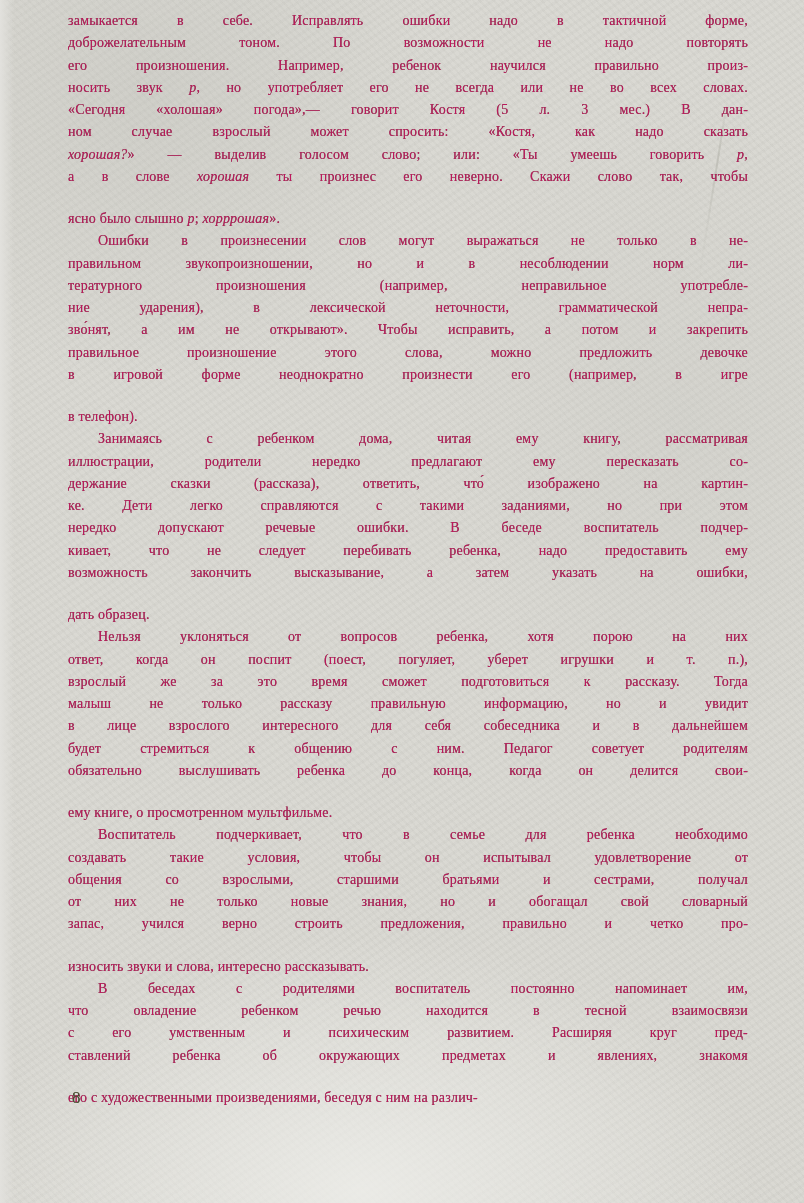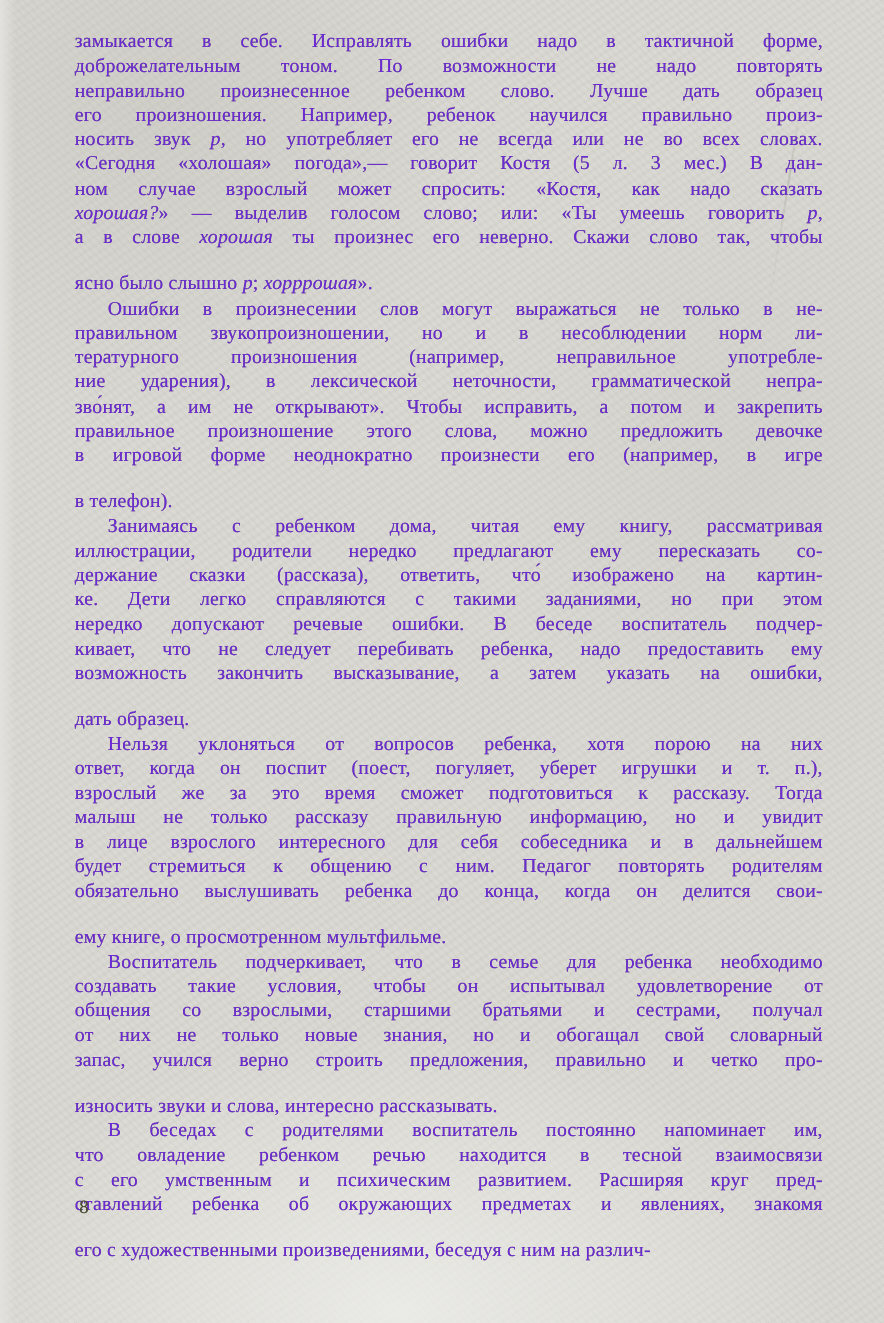--- a/index.html
+++ b/index.html
@@ -23,24 +23,24 @@
     position: absolute; left: 0; top: 0; bottom: 0; width: 14px;
     background: linear-gradient(to right, #e2e1dd, rgba(226,225,221,0));
   }
   .crease {
     position: absolute; left: 712px; top: 95px; width: 2px; height: 190px;
     background: linear-gradient(to bottom, rgba(170,170,160,0), rgba(168,168,158,0.45), rgba(180,180,172,0.2), rgba(170,170,160,0));
     transform: rotate(9deg);
   }
   .text-block {
     position: absolute;
-    left: 68px; top: 26px; width: 680px;
-    font-size: 18px;
+    left: 68px; top: 10px; width: 680px;
+    font-size: 14px;
     line-height: 22.25px;
-    color: #6d28d9;
+    color: #be185d;
     letter-spacing: 0.2px;
     text-shadow: 0 0 0.6px rgba(62,66,42,0.75);
   }
   .para { margin: 0; }
   .line {
     height: 22.25px;
     text-align: justify;
     text-align-last: justify;
   }
   .line.last { text-align-last: left; margin-top: 20px; }
@@ -58,21 +58,20 @@
 <body>
 
 <div class="paper"></div>
 <div class="edge-strip"></div>
 <div class="crease"></div>
 
 <div class="text-block" id="text-block">
     <div class="para">
       <div class="line">замыкается в себе. Исправлять ошибки надо в тактичной форме,</div>
       <div class="line">доброжелательным тоном. По возможности не надо повторять</div>
-      <div class="line">неправильно произнесенное ребенком слово. Лучше дать образец</div>
       <div class="line">его произношения. Например, ребенок научился правильно произ-</div>
       <div class="line">носить звук <i>р</i>, но употребляет его не всегда или не во всех словах.</div>
       <div class="line">«Сегодня «холошая» погода»,— говорит Костя (5 л. 3 мес.) В дан-</div>
       <div class="line">ном случае взрослый может спросить: «Костя, как надо сказать</div>
       <div class="line"><i>хорошая?</i>» — выделив голосом слово; или: «Ты умеешь говорить <i>р</i>,</div>
       <div class="line">а в слове <i>хорошая</i> ты произнес его неверно. Скажи слово так, чтобы</div>
       <div class="line last">ясно было слышно <i>р</i>; <i>хорррошая</i>».</div>
     </div>
     <div class="para">
       <div class="line indent">Ошибки в произнесении слов могут выражаться не только в не-</div>
@@ -93,21 +92,21 @@
       <div class="line">кивает, что не следует перебивать ребенка, надо предоставить ему</div>
       <div class="line">возможность закончить высказывание, а затем указать на ошибки,</div>
       <div class="line last">дать образец.</div>
     </div>
     <div class="para">
       <div class="line indent">Нельзя уклоняться от вопросов ребенка, хотя порою на них</div>
       <div class="line">ответ, когда он поспит (поест, погуляет, уберет игрушки и т. п.),</div>
       <div class="line">взрослый же за это время сможет подготовиться к рассказу. Тогда</div>
       <div class="line">малыш не только рассказу правильную информацию, но и увидит</div>
       <div class="line">в лице взрослого интересного для себя собеседника и в дальнейшем</div>
-      <div class="line">будет стремиться к общению с ним. Педагог повторять родителям</div>
+      <div class="line">будет стремиться к общению с ним. Педагог советует родителям</div>
       <div class="line">обязательно выслушивать ребенка до конца, когда он делится свои-</div>
       <div class="line last">ему книге, о просмотренном мультфильме.</div>
     </div>
     <div class="para">
       <div class="line indent">Воспитатель подчеркивает, что в семье для ребенка необходимо</div>
       <div class="line">создавать такие условия, чтобы он испытывал удовлетворение от</div>
       <div class="line">общения со взрослыми, старшими братьями и сестрами, получал</div>
       <div class="line">от них не только новые знания, но и обогащал свой словарный</div>
       <div class="line">запас, учился верно строить предложения, правильно и четко про-</div>
       <div class="line last">износить звуки и слова, интересно рассказывать.</div>

